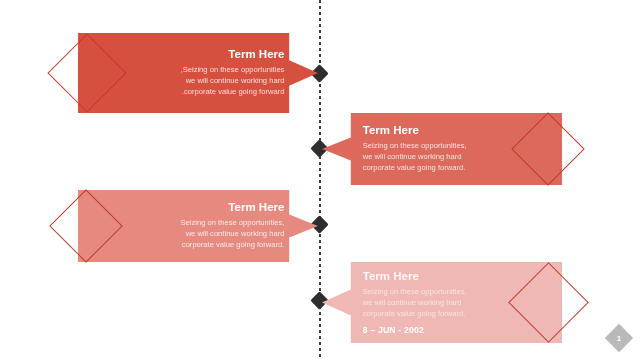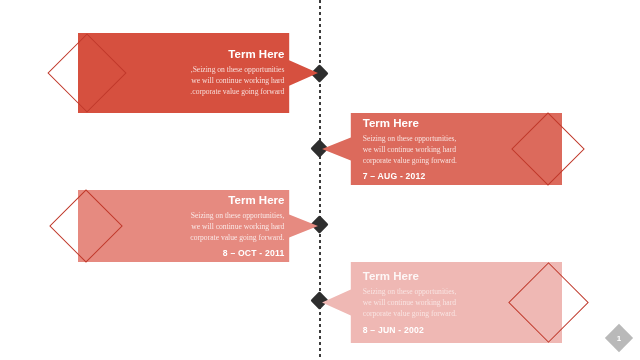--- a/index.html
+++ b/index.html
@@ -95,21 +95,20 @@
     font-weight: bold;
     line-height: 1.15;
     margin-bottom: 4px;
     color: #ffffff;
   }
   .desc {
     font-size: 7.6px;
     line-height: 1.42;
     color: rgba(255,255,255,0.80);
     white-space: pre-line;
-    font-family: Liberation Serif, serif;
   }
   .date {
     font-size: 8.6px;
     font-weight: bold;
     margin-top: 5px;
     color: #ffffff;
     letter-spacing: 0.2px;
   }
 
   
@@ -180,34 +179,32 @@
     <div class="diamond" style="left:-19px; top:12px; width:56px; height:56px;"></div>
   </div>
 
   <div class="row" style="left:322px; top:113px; width:240px; height:72px;">
     <div class="banner right" style="left:0; width:240px; background:#DC6A5C;">
       <div class="banner-inner">
         <div class="term">Term Here</div>
         <div class="desc">Seizing on these opportunities,
 we will continue working hard
 corporate value going forward.</div>
-        <div class="date">7 – AUG - 2012</div>
       </div>
     </div>
     <div class="diamond" style="left:200px; top:10px; width:52px; height:52px;"></div>
   </div>
 
   <div class="row" style="left:78px; top:190px; width:240px; height:72px;">
     <div class="banner left" style="left:0; width:240px; background:#E68A80;">
       <div class="banner-inner">
         <div class="term">Term Here</div>
         <div class="desc">Seizing on these opportunities,
 we will continue working hard
 corporate value going forward.</div>
-        <div class="date">8 – OCT - 2011</div>
       </div>
     </div>
     <div class="diamond" style="left:-18px; top:10px; width:52px; height:52px;"></div>
   </div>
 
   <div class="row" style="left:322px; top:262px; width:240px; height:81px;">
     <div class="banner right pale" style="left:0; width:240px; background:#EFB8B4;">
       <div class="banner-inner">
         <div class="term">Term Here</div>
         <div class="desc">Seizing on these opportunities,

